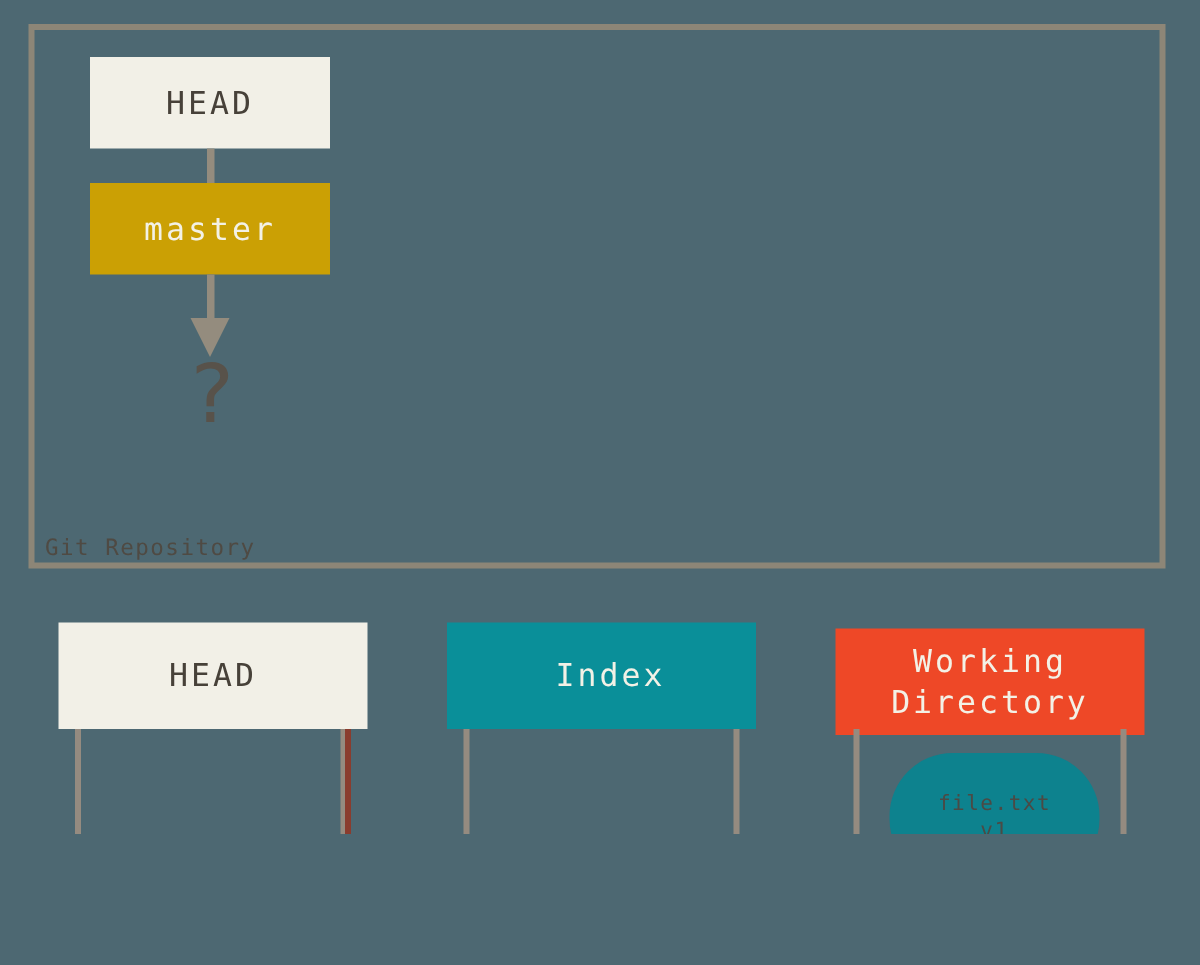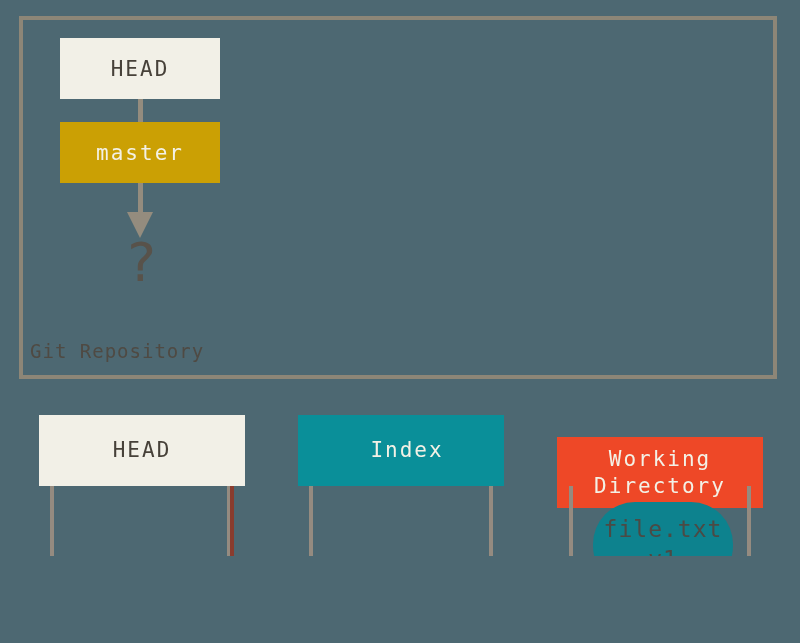--- a/index.html
+++ b/index.html
@@ -18,22 +18,22 @@
   
   .repo-box {
     position: absolute;
     left: 19px; top: 16px;
     width: 758px; height: 363px;
     border: 4px solid var(--repo_border, #8d8677);
     box-sizing: border-box;
   }
   .repo-label {
     position: absolute;
-    left: 7px; bottom: 13px;
-    font-size: 19px;
+    left: 7px; bottom: 1px;
+    font-size: 15px;
     letter-spacing: 1px;
     color: var(--label_text, #4f4a43);
   }
 
   .node {
     position: absolute;
     width: 160px; height: 61px;
     display: flex; align-items: center; justify-content: center;
     font-size: 21px;
     letter-spacing: 2px;
@@ -81,21 +81,21 @@
     letter-spacing: 2px;
     line-height: 1.25;
     padding: 0 8px;
     box-sizing: border-box;
   }
   .col-header.cream { background: var(--cream, #f2f0e7); color: var(--dark_text, #474139); }
   .col-header.teal  { background: var(--teal, #0a8f99);  color: var(--light_text, #f3f1e6); }
   .col-header.red   { background: var(--red, #ee4827);   color: var(--light_text, #f3f1e6); }
   .hdr-head   { left: 39px;  top: 415px; }
   .hdr-index  { left: 298px; top: 415px; padding-left: 20px; }
-  .hdr-workdir{ left: 557px; top: 437px; }
+  .hdr-workdir{ left: 557px; top: 419px; }
 
   .col-outline {
     position: absolute;
     top: 486px;
     height: 121px;
     border: 4px solid var(--box_outline, #958b80);
     border-top: none;
     box-sizing: border-box;
   }
   .out-head   { left: 50px;  width: 181px; }
@@ -111,21 +111,21 @@
 
   .file-blob {
     position: absolute;
     left: 20px; top: 16px;
     width: 140px; height: 86px;
     border-radius: 42px;
     background: var(--blob, #0d828e);
     color: var(--blob_text, #4b4a45);
     display: flex; flex-direction: column;
     align-items: center; justify-content: center;
-    font-size: 23px;
+    font-size: 14px;
     line-height: 1.3;
     letter-spacing: 1px;
   }
 </style>
 </head>
 <body>
 
 <div class="stage">
 
   <div class="repo-box">

